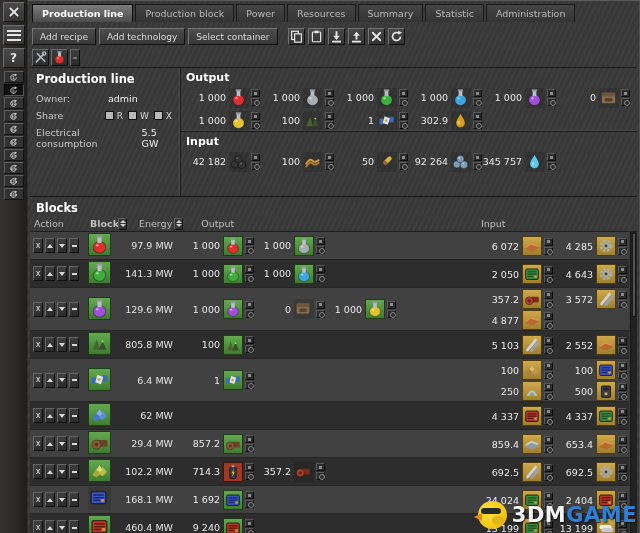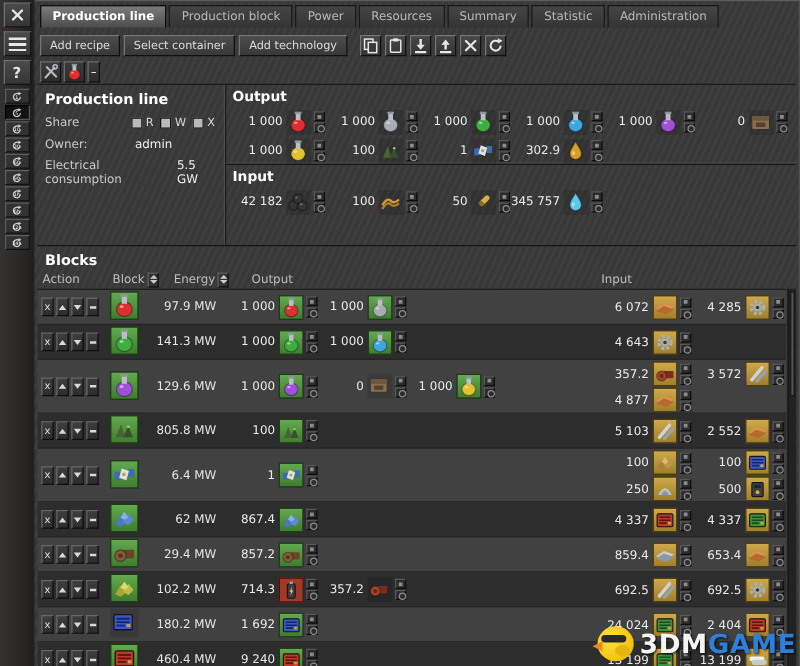--- a/index.html
+++ b/index.html
@@ -73,21 +73,21 @@
   .minis{display:flex;flex-direction:column;gap:1px;margin-left:2px;width:9px;flex:0 0 auto;}
   .mini{position:relative;width:9px;height:8px;padding:0;background:#2c2c2c;cursor:pointer;
     border:1px solid;border-color:#585858 #0d0d0d #0d0d0d #585858;}
   .mini.m1::after{content:"";position:absolute;left:2px;top:1.5px;width:3px;height:3px;background:#8b8b8b;}
   .mini.m2::after{content:"";position:absolute;left:1.5px;top:1px;width:4px;height:4px;border:1px solid #8b8b8b;border-radius:50%;}
   
   .blocks{position:absolute;left:2px;right:2px;top:197px;bottom:0;}
   .blocks .btitle{font-size:11.5px;font-weight:bold;color:#fff;padding:3px 6px 1px 6px;}
   .thead{display:flex;align-items:center;height:15px;padding-left:4px;font-size:9.5px;color:#bdbdbd;}
   .thead .h-action{width:56px;}
-  .thead .h-block{width:26px;}
+  .thead .h-block{width:26px;font-weight:bold;}
   .sortbtn{width:9px;height:12px;margin:0 2px;padding:0;background:#333;cursor:pointer;
     border:1px solid;border-color:#606060 #101010 #101010 #606060;display:flex;flex-direction:column;align-items:center;justify-content:center;gap:1px;}
   .tri-u{width:0;height:0;border-left:3px solid transparent;border-right:3px solid transparent;border-bottom:3px solid #cfcfcf;}
   .tri-d{width:0;height:0;border-left:3px solid transparent;border-right:3px solid transparent;border-top:3px solid #cfcfcf;}
   .thead .h-energy{margin-left:10px;}
   .thead .h-output{margin-left:16px;}
   .thead .h-input{width:148px;margin-left:auto;margin-right:8px;}
   .rows{position:absolute;left:0;right:8px;top:33px;bottom:0;overflow:hidden;border-top:1px solid #1f1f1f;}
   .brow{display:flex;align-items:center;min-height:25px;border-bottom:1px solid #252525;padding-left:3px;}
   .brow:nth-child(odd){background:#414141;}
@@ -219,22 +219,22 @@
         <button class="tab active">Production line</button>
         <button class="tab">Production block</button>
         <button class="tab">Power</button>
         <button class="tab">Resources</button>
         <button class="tab">Summary</button>
         <button class="tab">Statistic</button>
         <button class="tab">Administration</button>
       </div>
     <div class="toolbar" id="toolbar">
         <button class="tb-text">Add recipe</button>
+        <button class="tb-text">Add technology</button>
         <button class="tb-text">Select container</button>
-        <button class="tb-text">Add technology</button>
         <span class="tb-gap"></span>
         <button class="tb-icon"><span><svg viewBox="0 0 20 20" width="15" height="15">
               <rect x="3.5" y="3" width="9" height="11" fill="none" stroke="#e6e6e6" stroke-width="1.6"></rect>
               <rect x="7.5" y="6.5" width="9" height="11" fill="#3a3a3a" stroke="#e6e6e6" stroke-width="1.6"></rect>
             </svg></span></button>
         <button class="tb-icon"><span><svg viewBox="0 0 20 20" width="15" height="15">
               <rect x="4.5" y="4" width="11" height="13" rx="1" fill="none" stroke="#e6e6e6" stroke-width="1.6"></rect>
               <rect x="7.5" y="2.2" width="5" height="3.4" fill="#e6e6e6"></rect>
             </svg></span></button>
         <button class="tb-icon"><span><svg viewBox="0 0 20 20" width="15" height="15">
@@ -274,33 +274,33 @@
             </svg></span></button>
         <button class="qbtn small"><span><svg viewBox="0 0 20 20" width="8" height="8">
               <line x1="5.5" y1="10" x2="14.5" y2="10" stroke="#e6e6e6" stroke-width="2"></line>
             </svg></span></button>
       </div>
 
     <div class="toppanels">
       <div class="infopanel">
         <div class="ptitle">Production line</div>
         <div class="irow">
+          <span class="lab">Owner:</span>
+          <span class="val">admin</span>
+        </div>
+        <div class="irow">
           <span class="lab">Share</span>
           <span class="shareboxes" id="shareboxes">
               <span class="cb"></span>
               <span class="cblab">R</span>
               <span class="cb"></span>
               <span class="cblab">W</span>
               <span class="cb"></span>
               <span class="cblab">X</span>
             </span>
-        </div>
-        <div class="irow">
-          <span class="lab">Owner:</span>
-          <span class="val">admin</span>
         </div>
         <div class="irow consump">
           <span class="lab">Electrical consumption</span>
           <span class="val">5.5 GW</span>
         </div>
       </div>
       <div class="rightpanels">
         <div class="outpanel">
           <div class="htitle">Output</div>
           <div id="outrows">
@@ -465,20 +465,34 @@
                     <button class="mini m2"></button>
                   </span>
                 </div>
                 <div class="item top">
                   <span class="num">50</span>
                   <span class="iconbox bg-none"><svg viewBox="0 0 20 20" width="19" height="19">
                       <g transform="rotate(45 10 10)">
                         <rect x="7.8" y="3.2" width="4.4" height="10.5" rx="2.2" fill="#d9b13f"></rect>
                         <rect x="7.8" y="10.2" width="4.4" height="3.5" fill="#8a6a2f"></rect>
                       </g>
+                    </svg></span>
+                  <span class="minis">
+                    <button class="mini m1"></button>
+                    <button class="mini m2"></button>
+                  </span>
+                </div>
+                <div class="item top">
+                  <span class="num">92 264</span>
+                  <span class="iconbox bg-none"><svg viewBox="0 0 20 20" width="19" height="19">
+                      <circle cx="6.2" cy="13" r="3.9" fill="#7e9cb6" stroke="rgba(0,0,0,.4)"></circle>
+                      <circle cx="13.6" cy="13.4" r="4.1" fill="#7e9cb6" stroke="rgba(0,0,0,.4)"></circle>
+                      <circle cx="9.9" cy="7.4" r="3.9" fill="#7e9cb6" stroke="rgba(0,0,0,.4)"></circle>
+                      <circle cx="8.6" cy="6.4" r="1" fill="#c3d4e2"></circle>
+                      <circle cx="12.6" cy="12" r="1" fill="#c3d4e2"></circle>
                     </svg></span>
                   <span class="minis">
                     <button class="mini m1"></button>
                     <button class="mini m2"></button>
                   </span>
                 </div>
                 <div class="item top">
                   <span class="num">345 757</span>
                   <span class="iconbox bg-none"><svg viewBox="0 0 20 20" width="19" height="19">
                       <path d="M10 2.5 C 7.5 7 5.2 9.5 5.2 12.6 a4.8 4.8 0 0 0 9.6 0 C 14.8 9.5 12.5 7 10 2.5 Z" fill="#5ac9e8" stroke="rgba(0,0,0,.3)"></path>
@@ -641,20 +655,34 @@
                   </svg></span>
                 <span class="minis">
                   <button class="mini m1"></button>
                   <button class="mini m2"></button>
                 </span>
               </div>
             </div>
             <div class="ins">
               <div class="inline">
                 <div class="item in">
+                  <span class="num">2 050</span>
+                  <span class="iconbox bg-yellow"><svg viewBox="0 0 20 20" width="18" height="18">
+                      <rect x="3" y="4.5" width="14" height="11.5" rx="1.2" fill="#3f9140" stroke="#161616"></rect>
+                      <line x1="5" y1="7.6" x2="15" y2="7.6" stroke="#1c4c1d" stroke-width="1.4"></line>
+                      <line x1="5" y1="10.2" x2="15" y2="10.2" stroke="#1c4c1d" stroke-width="1.4"></line>
+                      <line x1="5" y1="12.8" x2="11.5" y2="12.8" stroke="#1c4c1d" stroke-width="1.4"></line>
+                      <rect x="12.6" y="11.6" width="2.8" height="2.4" fill="#caa23a"></rect>
+                    </svg></span>
+                  <span class="minis">
+                    <button class="mini m1"></button>
+                    <button class="mini m2"></button>
+                  </span>
+                </div>
+                <div class="item in">
                   <span class="num">4 643</span>
                   <span class="iconbox bg-yellow"><svg viewBox="0 0 20 20" width="18" height="18">
                       <circle cx="10" cy="10" r="5.4" fill="none" stroke="#a9b0b0" stroke-width="3" stroke-dasharray="2.7 1.7"></circle>
                       <circle cx="10" cy="10" r="3.4" fill="#a9b0b0"></circle>
                       <circle cx="10" cy="10" r="1.6" fill="#3a3a3a"></circle>
                     </svg></span>
                   <span class="minis">
                     <button class="mini m1"></button>
                     <button class="mini m2"></button>
                   </span>
@@ -946,34 +974,20 @@
               </button>
             </div>
             <div class="blockicon">
               <span class="iconbox bg-green"><svg viewBox="0 0 20 20" width="21" height="21">
                   <polygon points="3,14.5 7,8 11,13.5 7,16.5" fill="#4878c8"></polygon>
                   <polygon points="9,12.5 13,6.5 17,11.5 13,15.5" fill="#5c8ad4"></polygon>
                   <polygon points="7,9.5 10,5 13,9.5 10,11.5" fill="#86b0ea"></polygon>
                 </svg></span>
             </div>
             <span class="energy">62 MW</span>
-            <div class="outs">
-              <div class="item out">
-                <span class="num">867.4</span>
-                <span class="iconbox bg-green"><svg viewBox="0 0 20 20" width="18" height="18">
-                    <polygon points="3,14.5 7,8 11,13.5 7,16.5" fill="#4878c8"></polygon>
-                    <polygon points="9,12.5 13,6.5 17,11.5 13,15.5" fill="#5c8ad4"></polygon>
-                    <polygon points="7,9.5 10,5 13,9.5 10,11.5" fill="#86b0ea"></polygon>
-                  </svg></span>
-                <span class="minis">
-                  <button class="mini m1"></button>
-                  <button class="mini m2"></button>
-                </span>
-              </div>
-            </div>
             <div class="ins">
               <div class="inline">
                 <div class="item in">
                   <span class="num">4 337</span>
                   <span class="iconbox bg-yellow"><svg viewBox="0 0 20 20" width="18" height="18">
                       <rect x="3" y="4.5" width="14" height="11.5" rx="1.2" fill="#bb3a28" stroke="#161616"></rect>
                       <line x1="5" y1="7.6" x2="15" y2="7.6" stroke="#5e150d" stroke-width="1.4"></line>
                       <line x1="5" y1="10.2" x2="15" y2="10.2" stroke="#5e150d" stroke-width="1.4"></line>
                       <line x1="5" y1="12.8" x2="11.5" y2="12.8" stroke="#5e150d" stroke-width="1.4"></line>
                       <rect x="12.6" y="11.6" width="2.8" height="2.4" fill="#caa23a"></rect>
@@ -1160,21 +1174,21 @@
             </div>
             <div class="blockicon">
               <span class="iconbox bg-none"><svg viewBox="0 0 20 20" width="21" height="21">
                   <rect x="3" y="4.5" width="14" height="11.5" rx="1.2" fill="#3a58c0" stroke="#161616"></rect>
                   <line x1="5" y1="7.6" x2="15" y2="7.6" stroke="#18246e" stroke-width="1.4"></line>
                   <line x1="5" y1="10.2" x2="15" y2="10.2" stroke="#18246e" stroke-width="1.4"></line>
                   <line x1="5" y1="12.8" x2="11.5" y2="12.8" stroke="#18246e" stroke-width="1.4"></line>
                   <rect x="12.6" y="11.6" width="2.8" height="2.4" fill="#caa23a"></rect>
                 </svg></span>
             </div>
-            <span class="energy">180.2 MW</span>
+            <span class="energy">168.1 MW</span>
             <div class="outs">
               <div class="item out">
                 <span class="num">1 692</span>
                 <span class="iconbox bg-green"><svg viewBox="0 0 20 20" width="18" height="18">
                     <rect x="3" y="4.5" width="14" height="11.5" rx="1.2" fill="#3a58c0" stroke="#161616"></rect>
                     <line x1="5" y1="7.6" x2="15" y2="7.6" stroke="#18246e" stroke-width="1.4"></line>
                     <line x1="5" y1="10.2" x2="15" y2="10.2" stroke="#18246e" stroke-width="1.4"></line>
                     <line x1="5" y1="12.8" x2="11.5" y2="12.8" stroke="#18246e" stroke-width="1.4"></line>
                     <rect x="12.6" y="11.6" width="2.8" height="2.4" fill="#caa23a"></rect>
                   </svg></span>

